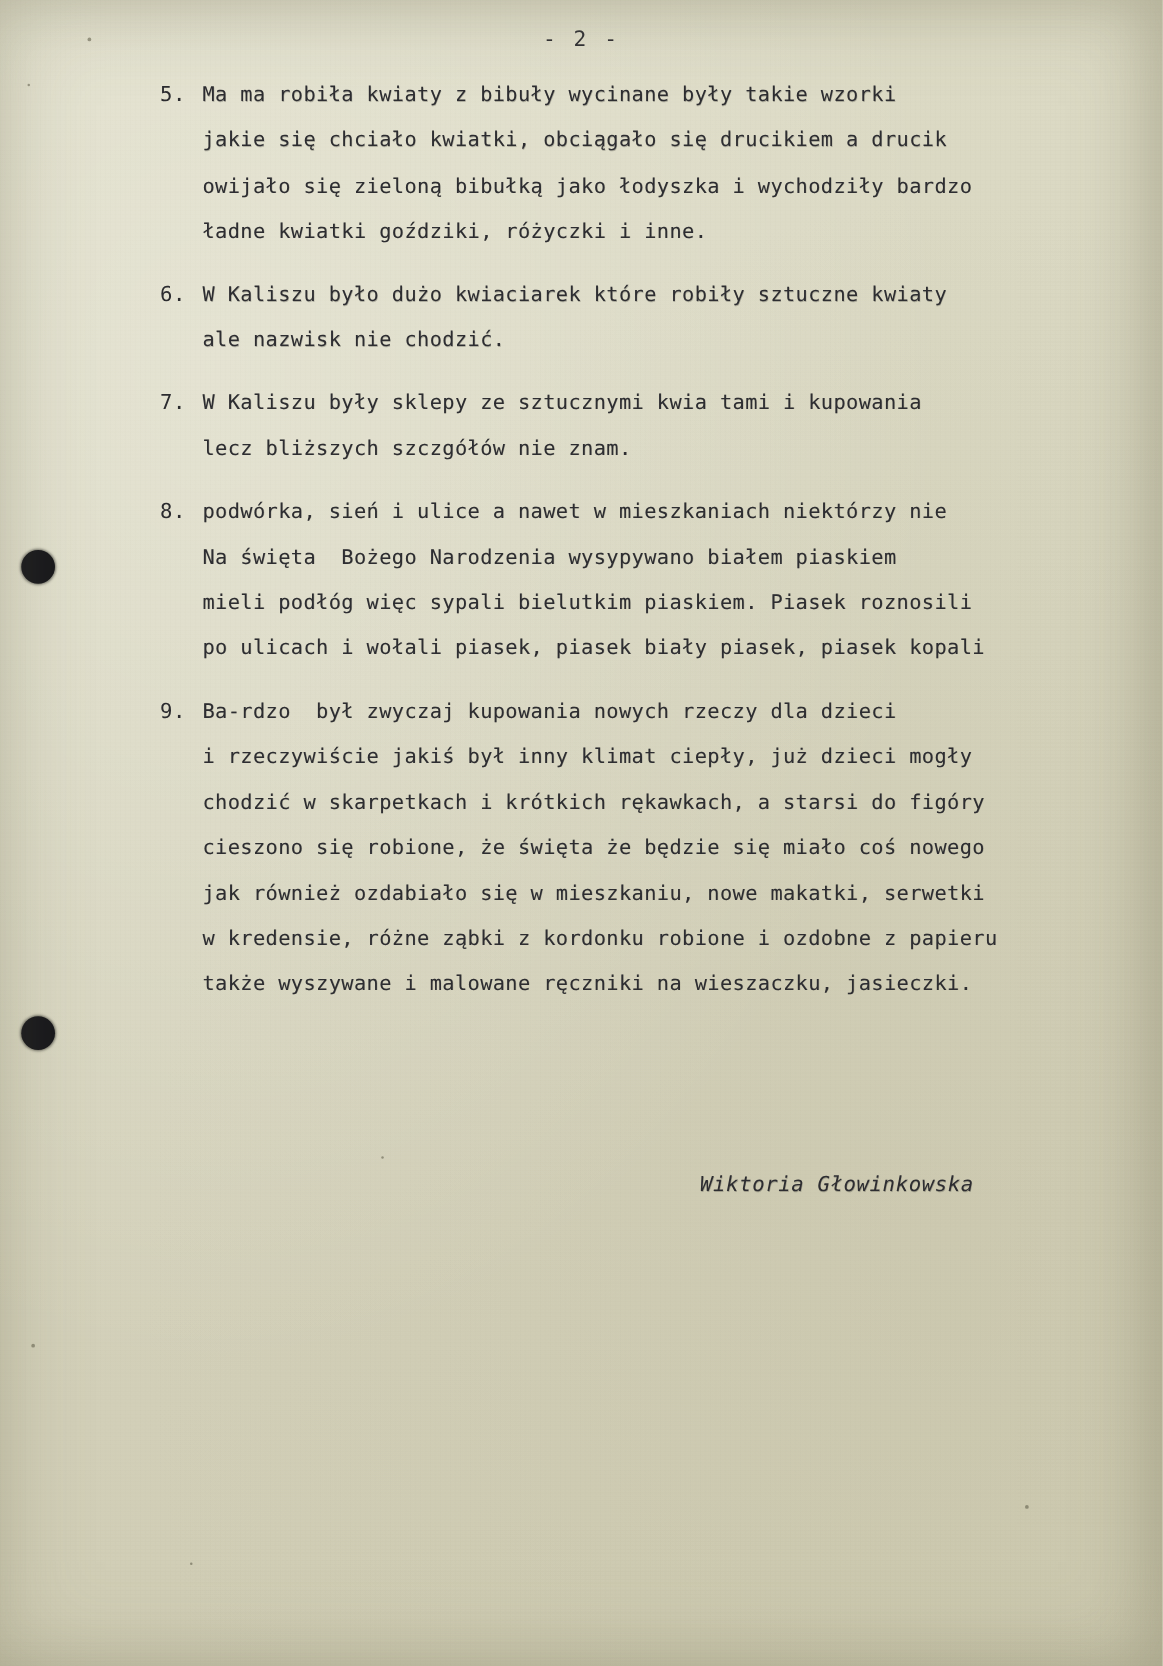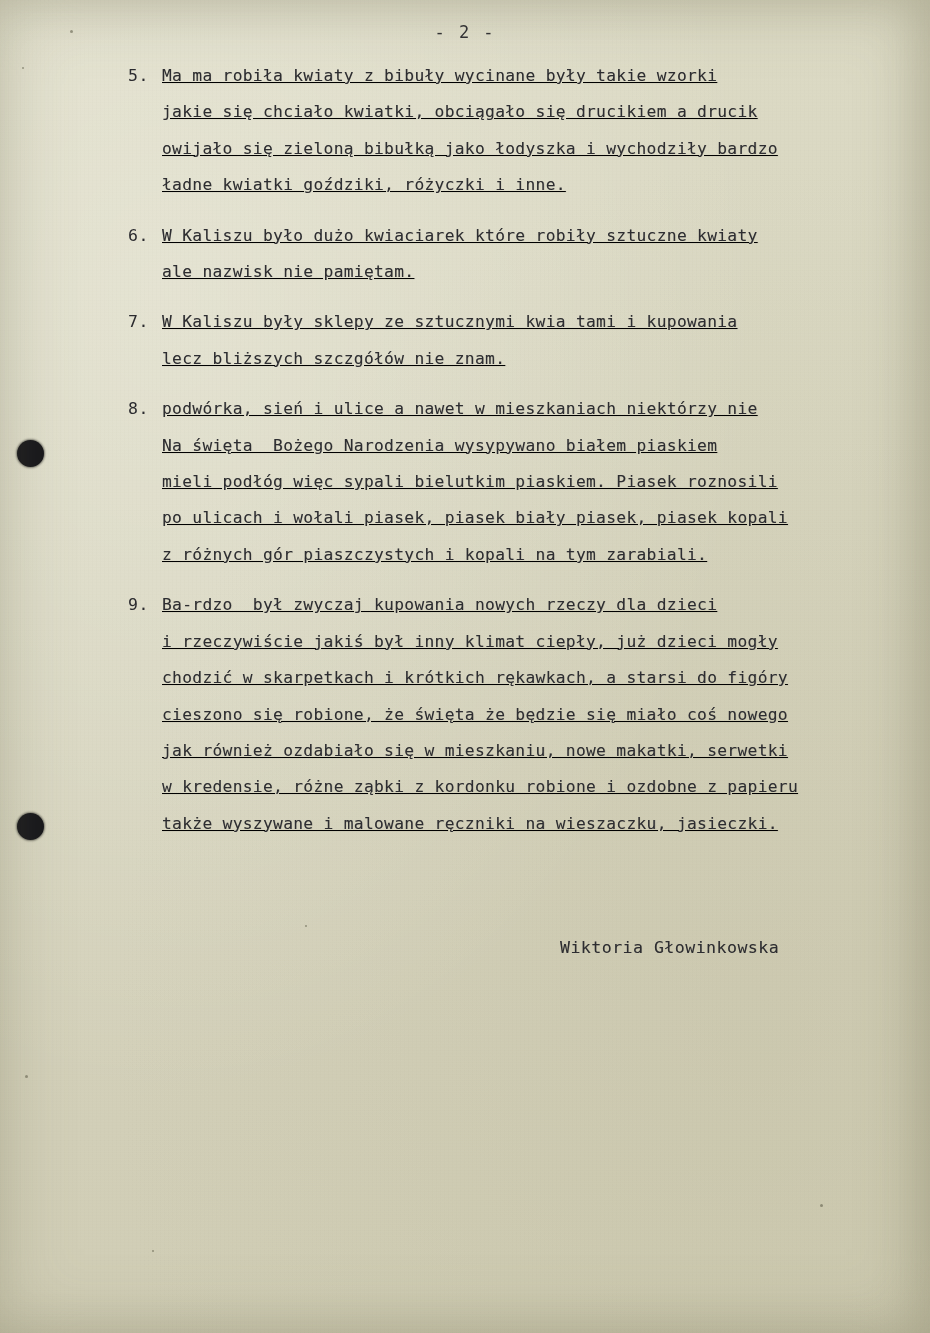--- a/index.html
+++ b/index.html
@@ -64,39 +64,39 @@
     flex: 0 0 auto;
     width: 34px;
     font-size: 16.5px;
     line-height: 36.4px;
     color: #2b2b2f;
     text-align: left;
     letter-spacing: 0.5px;
   }
   .lines {
     flex: 1 1 auto;
-    text-decoration: underline;
   }
   .line {
     font-size: 16.2px;
     line-height: 36.4px;
     color: #2d2d31;
     white-space: pre;
     letter-spacing: 0.35px;
     text-shadow: 0.35px 0.2px 0 rgba(60,58,52,0.30);
   }
   .signature {
     position: absolute;
     top: 938px;
     left: 560px;
     font-size: 16.5px;
     letter-spacing: 0.5px;
     color: #2d2d31;
     white-space: pre;
     text-shadow: 0.35px 0.2px 0 rgba(60,58,52,0.30);
+    font-style: italic;
   }
   .punch-hole {
     position: absolute;
     left: 17px;
     width: 27px;
     height: 27px;
     border-radius: 50%;
     background: #16161a;
     box-shadow: 0 0 2px 1px rgba(0,0,0,0.45);
   }
@@ -126,40 +126,39 @@
         <div class="line">jakie się chciało kwiatki, obciągało się drucikiem a drucik</div>
         <div class="line">owijało się zieloną bibułką jako łodyszka i wychodziły bardzo</div>
         <div class="line">ładne kwiatki goździki, różyczki i inne.</div>
       </div>
     </div>
 
     <div class="para">
       <div class="marker">6.</div>
       <div class="lines">
         <div class="line">W Kaliszu było dużo kwiaciarek które robiły sztuczne kwiaty</div>
-        <div class="line">ale nazwisk nie pamiętam.</div>
+        <div class="line">ale nazwisk nie chodzić.</div>
       </div>
     </div>
 
     <div class="para">
       <div class="marker">7.</div>
       <div class="lines">
         <div class="line">W Kaliszu były sklepy ze sztucznymi kwia tami i kupowania</div>
         <div class="line">lecz bliższych szczgółów nie znam.</div>
       </div>
     </div>
 
     <div class="para">
       <div class="marker">8.</div>
       <div class="lines">
         <div class="line">podwórka, sień i ulice a nawet w mieszkaniach niektórzy nie</div>
         <div class="line">Na święta  Bożego Narodzenia wysypywano białem piaskiem</div>
         <div class="line">mieli podłóg więc sypali bielutkim piaskiem. Piasek roznosili</div>
         <div class="line">po ulicach i wołali piasek, piasek biały piasek, piasek kopali</div>
-        <div class="line">z różnych gór piaszczystych i kopali na tym zarabiali.</div>
       </div>
     </div>
 
     <div class="para">
       <div class="marker">9.</div>
       <div class="lines">
         <div class="line">Ba-rdzo  był zwyczaj kupowania nowych rzeczy dla dzieci</div>
         <div class="line">i rzeczywiście jakiś był inny klimat ciepły, już dzieci mogły</div>
         <div class="line">chodzić w skarpetkach i krótkich rękawkach, a starsi do figóry</div>
         <div class="line">cieszono się robione, że święta że będzie się miało coś nowego</div>

